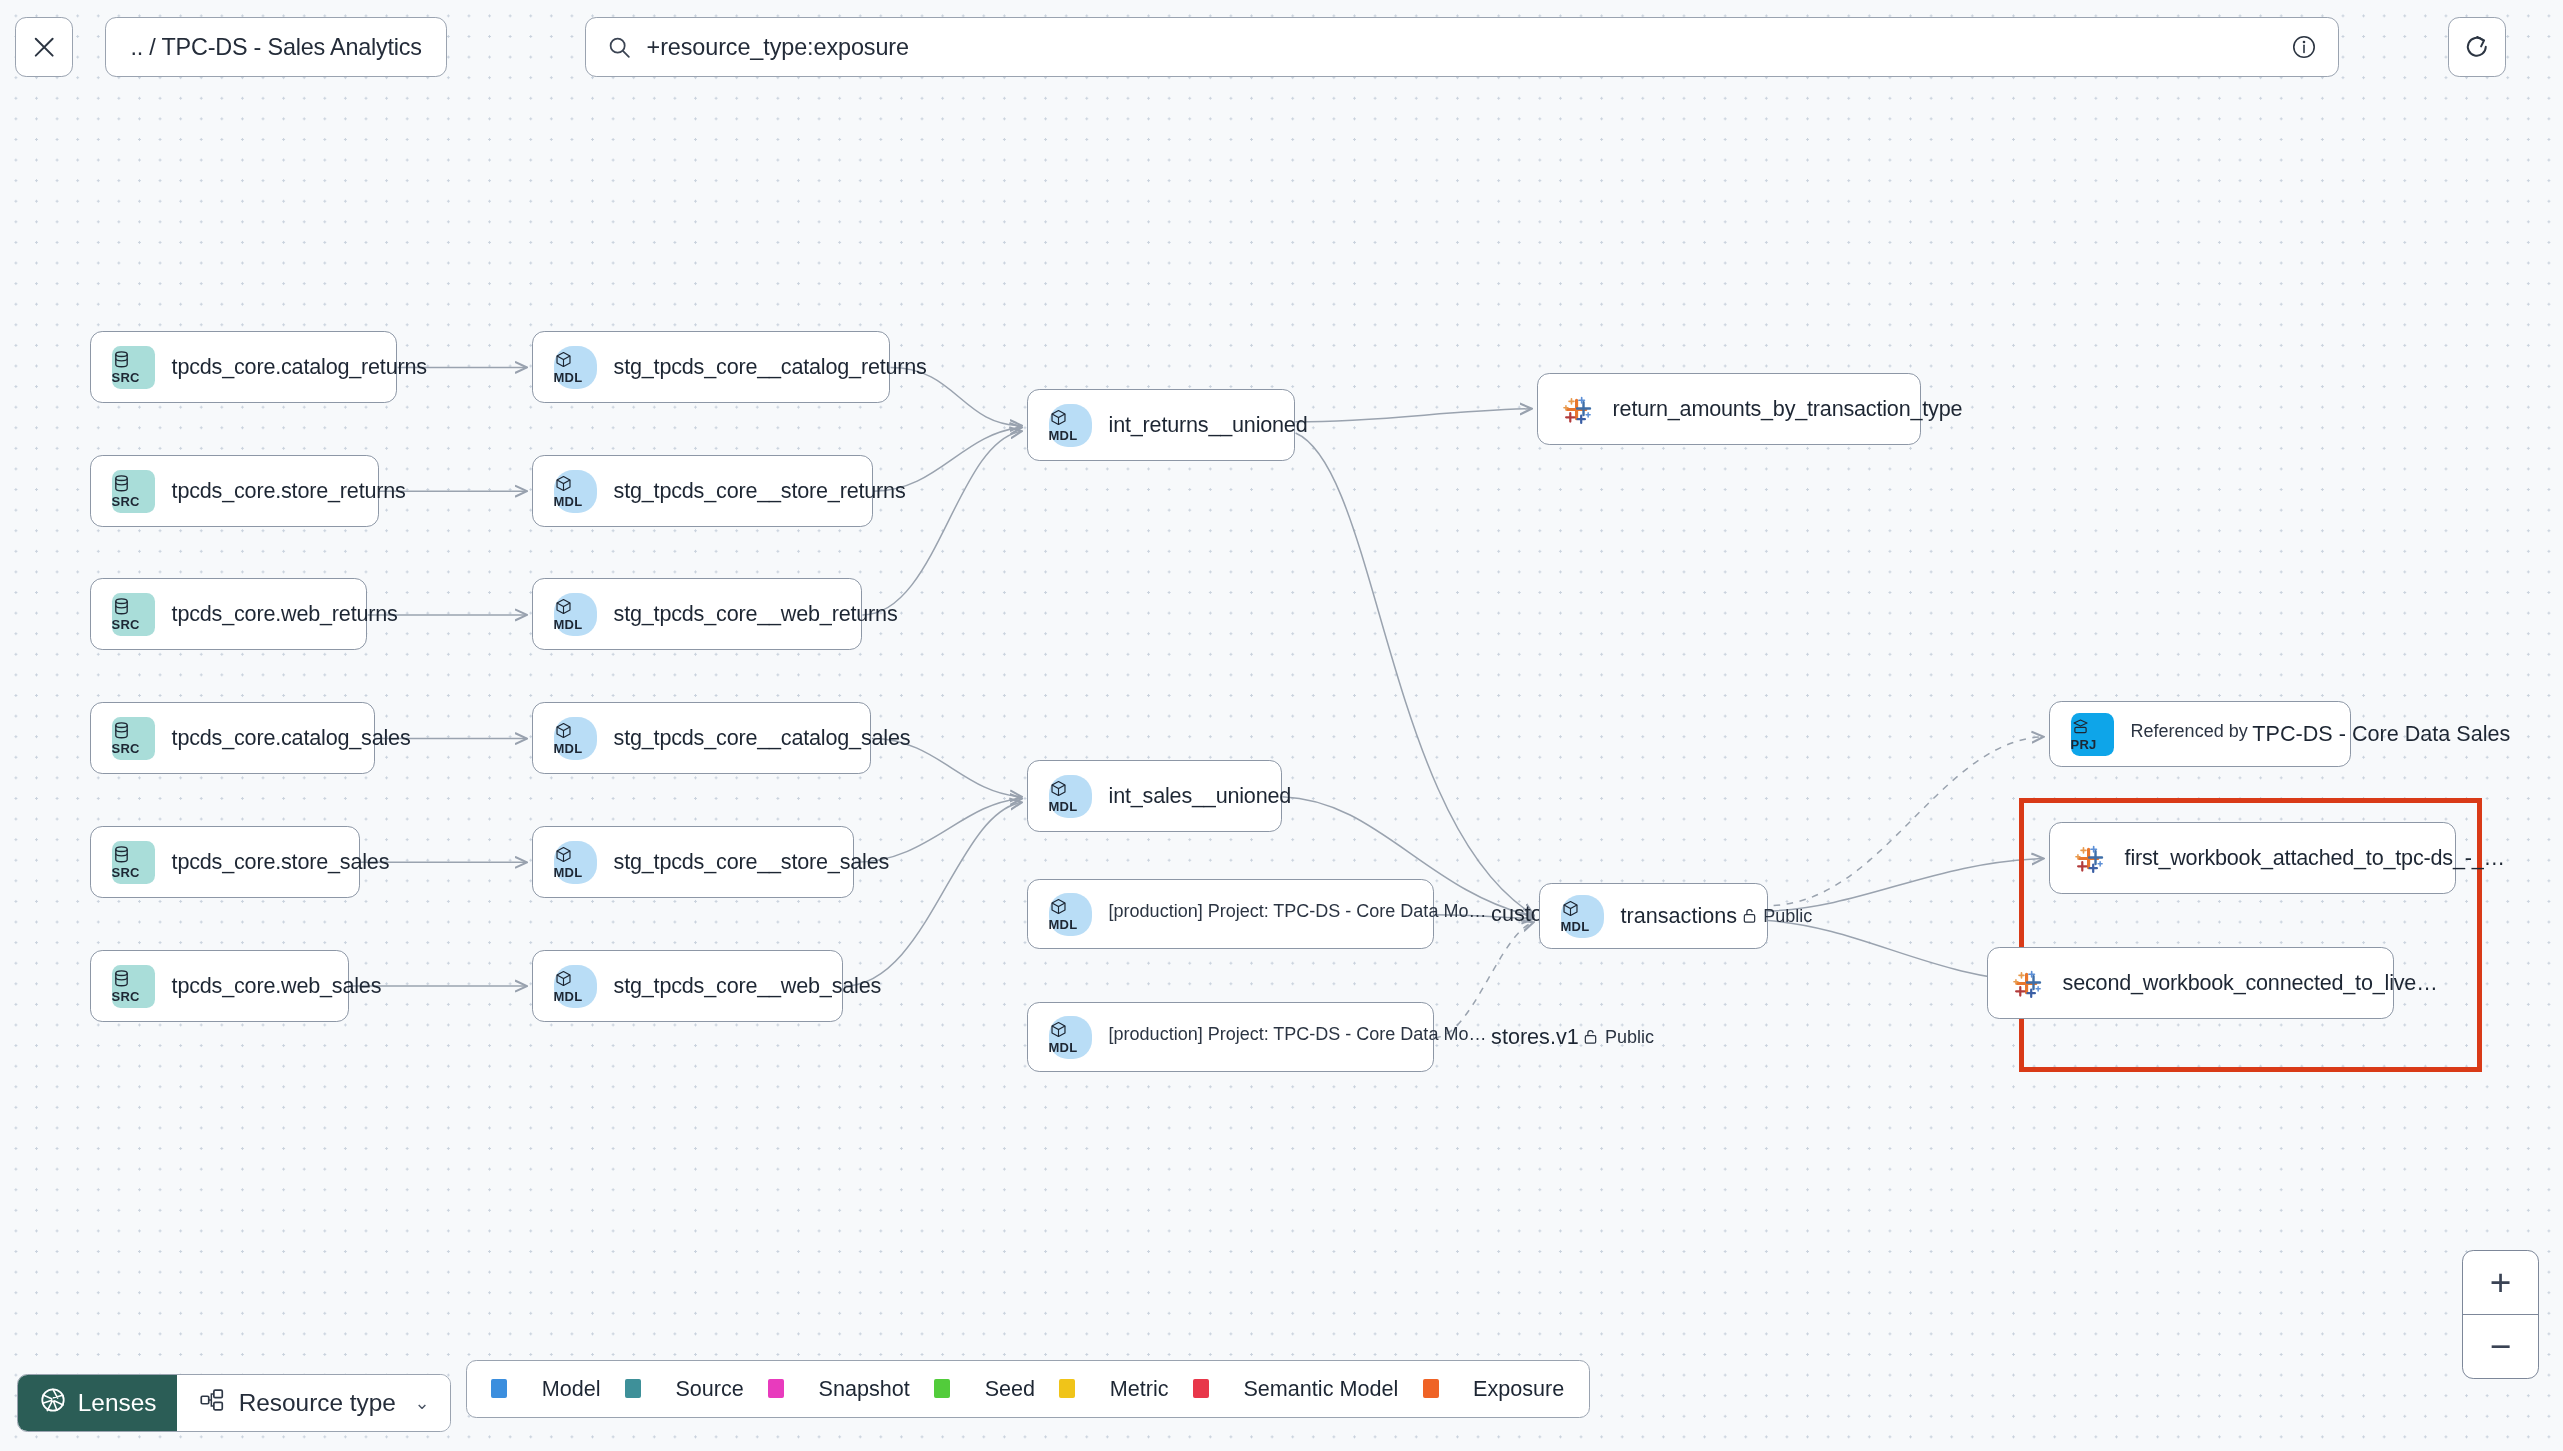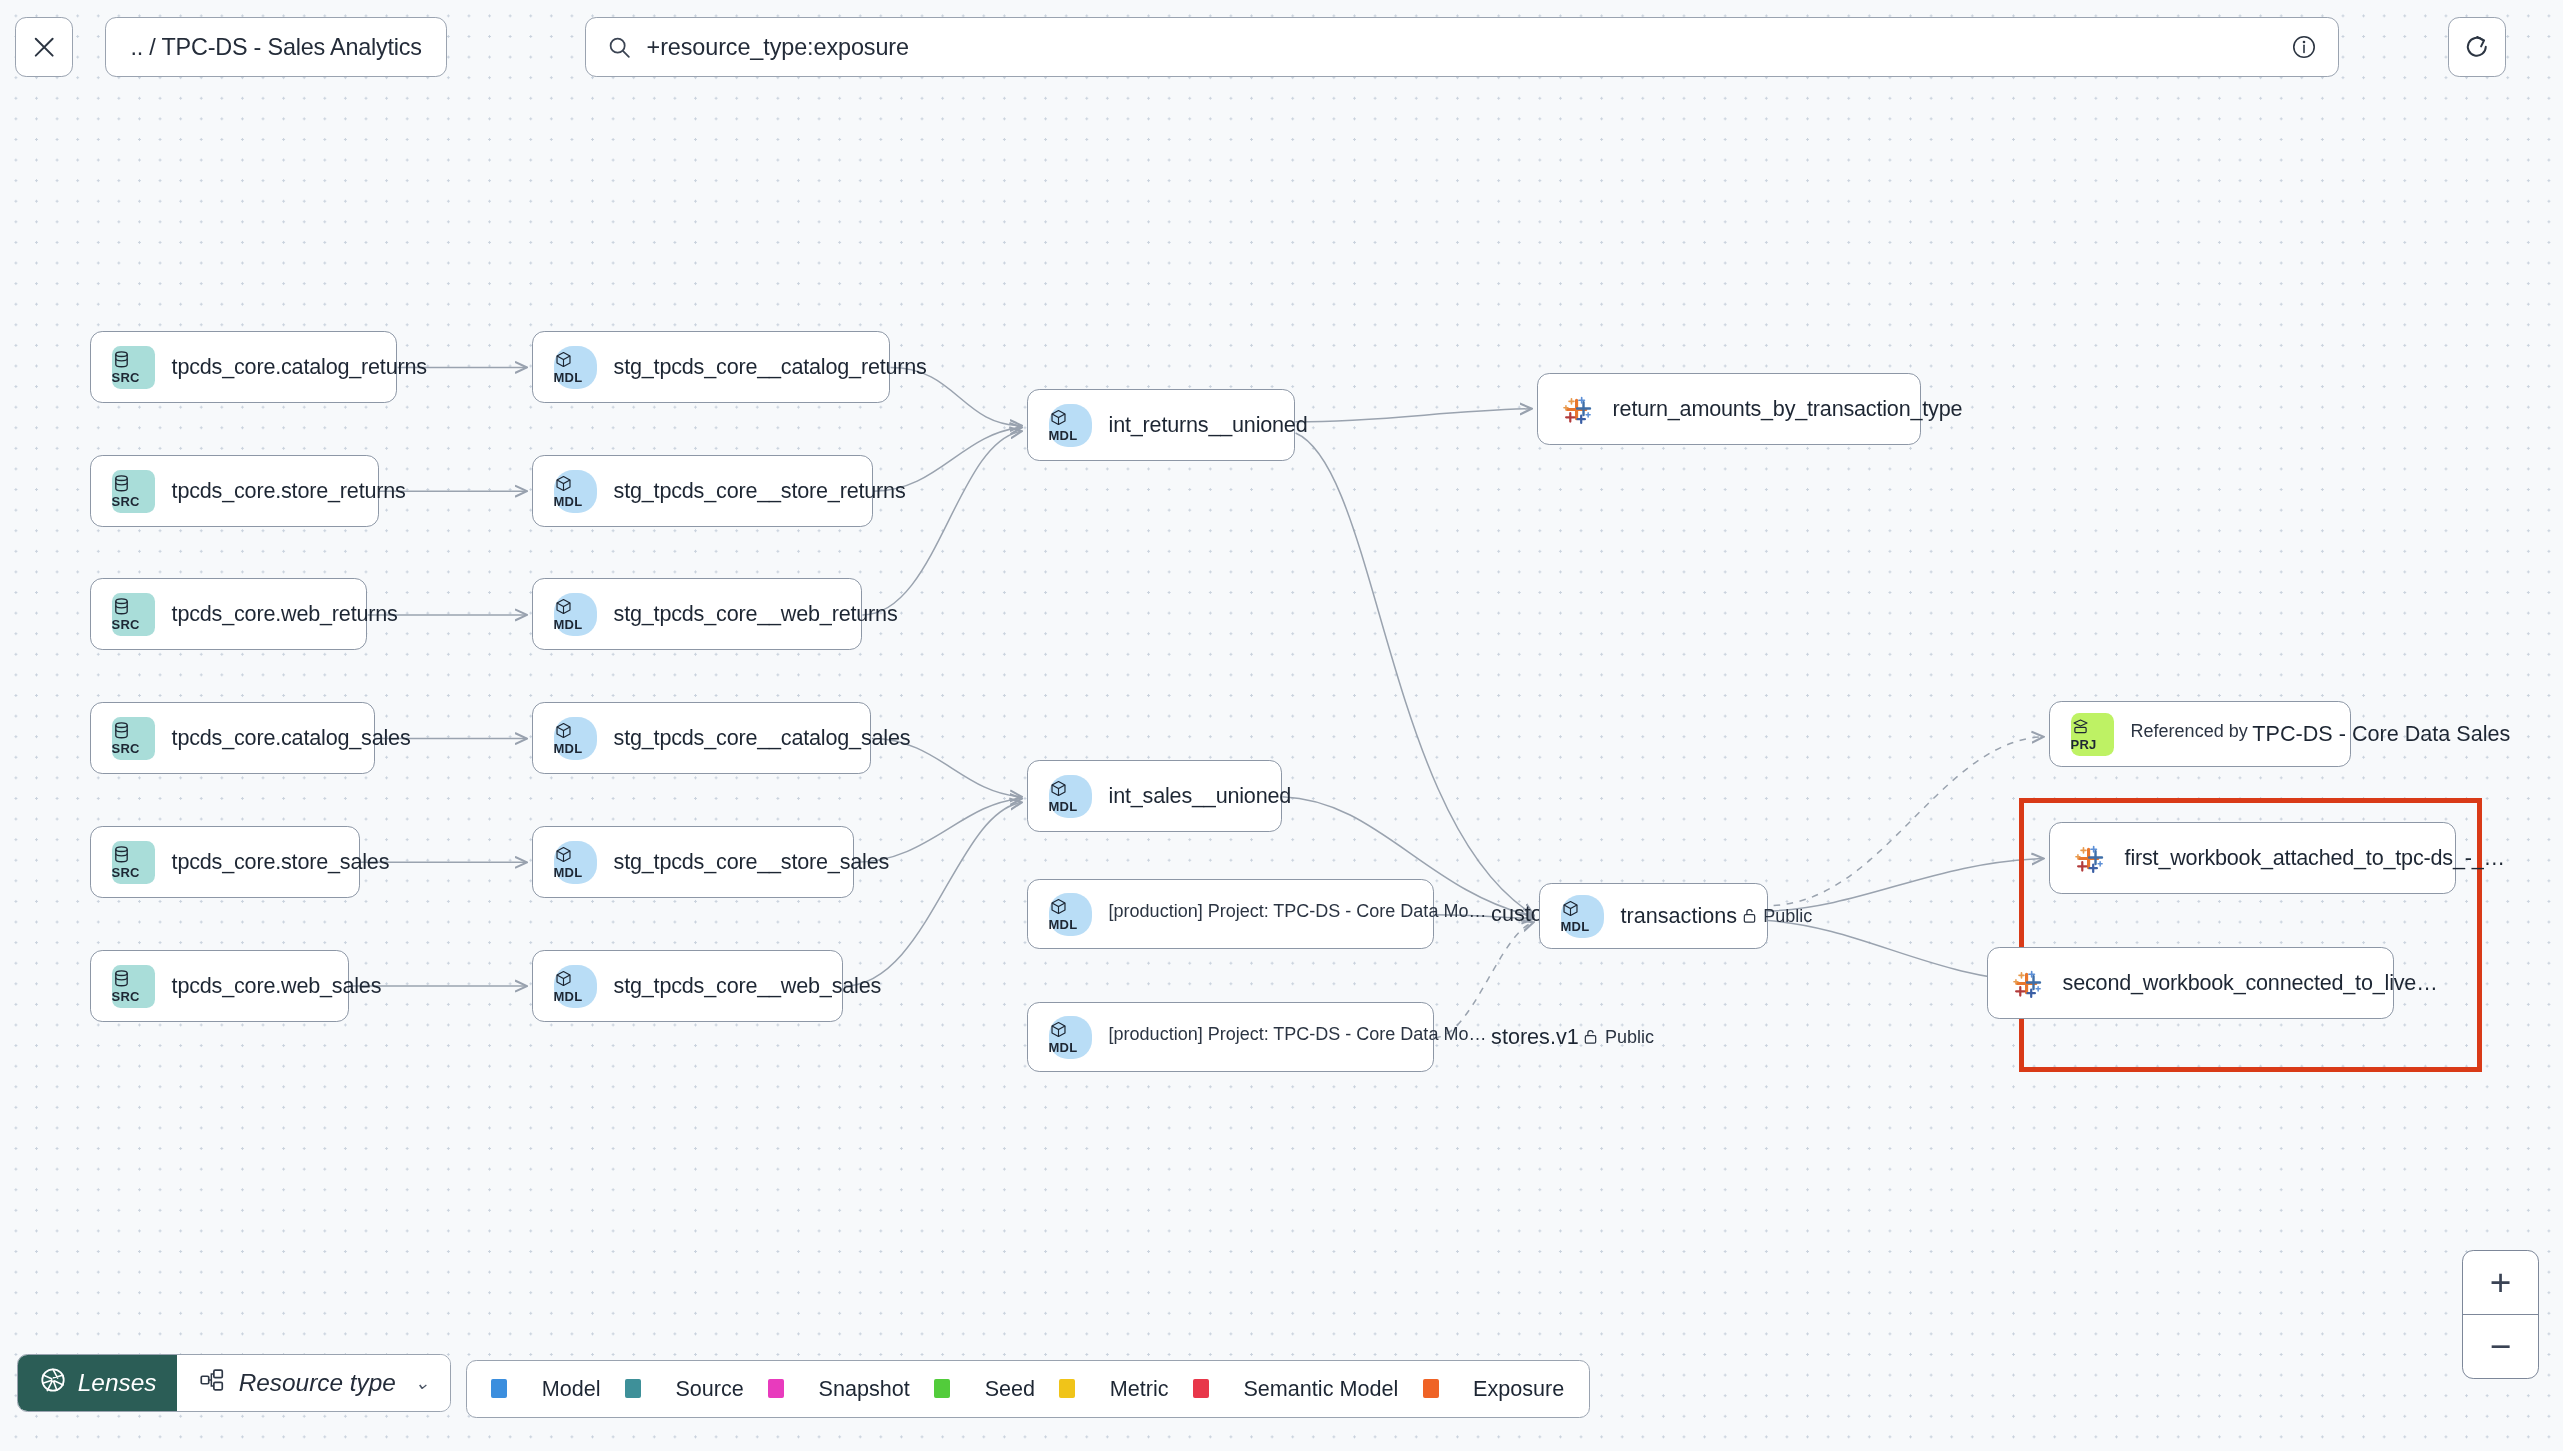--- a/index.html
+++ b/index.html
@@ -63,21 +63,21 @@
   .badge {
     flex: 0 0 auto;
     width: 43px; height: 43px;
     border-radius: 8.4px;
     display: flex; flex-direction: column;
     align-items: flex-start; justify-content: center;
     margin-right: 17px;
   }
   .badge.src { background: #a9ddd9; }
   .badge.mdl { background: #b9ddf6; border-radius: 19px; }
-  .badge.prj { background: #bef264; }
+  .badge.prj { background: #0ea5e9; }
   .badge .bg-label {
     font-size: 13px; font-weight: 600; line-height: 1;
     margin-top: 1.9px; color: #1d2633; letter-spacing: 0.2px;
   }
   .badge svg { display: block; }
   .node-label { font-size: 21.6px; color: #1d2633; white-space: nowrap; letter-spacing: -0.2px; }
   .node-body { display: flex; flex-direction: row; justify-content: center; gap: 4.7px; }
   .node-sub { font-size: 18px; color: #2b3442; white-space: nowrap; }
   .node-main { font-size: 21.6px; color: #1d2633; white-space: nowrap; }
   .node-meta { font-size: 18px; color: #2b3442; display: flex; align-items: center; gap: 6.6px; white-space: nowrap; }
@@ -88,24 +88,23 @@
     position: absolute;
     left: 2019px; top: 798px; width: 463px; height: 274px;
     border: 5.6px solid #d93a17;
     z-index: 8;
     pointer-events: none;
   }
 
   
   #bottombar { position: absolute; left: 0; bottom: 0; width: 2563px; height: 112px; z-index: 40; }
   #lenses-group {
-    position: absolute; left: 17px; top: 15px; height: 58px;
+    position: absolute; left: 17px; top: 35px; height: 58px;
     display: flex; border-radius: 10.3px; overflow: hidden;
     border: 1.3px solid #9aa3b0;
-    font-style: italic;
   }
   #lenses-btn {
     background: #2b5d56; color: #ffffff;
     display: flex; align-items: center; gap: 11.2px;
     padding: 0 20.6px; font-size: 24.4px; cursor: pointer;
   }
   #resource-type-btn {
     background: #ffffff; color: #252d3a;
     display: flex; align-items: center; gap: 13px;
     padding: 0 20.6px; font-size: 24.4px; cursor: pointer;

